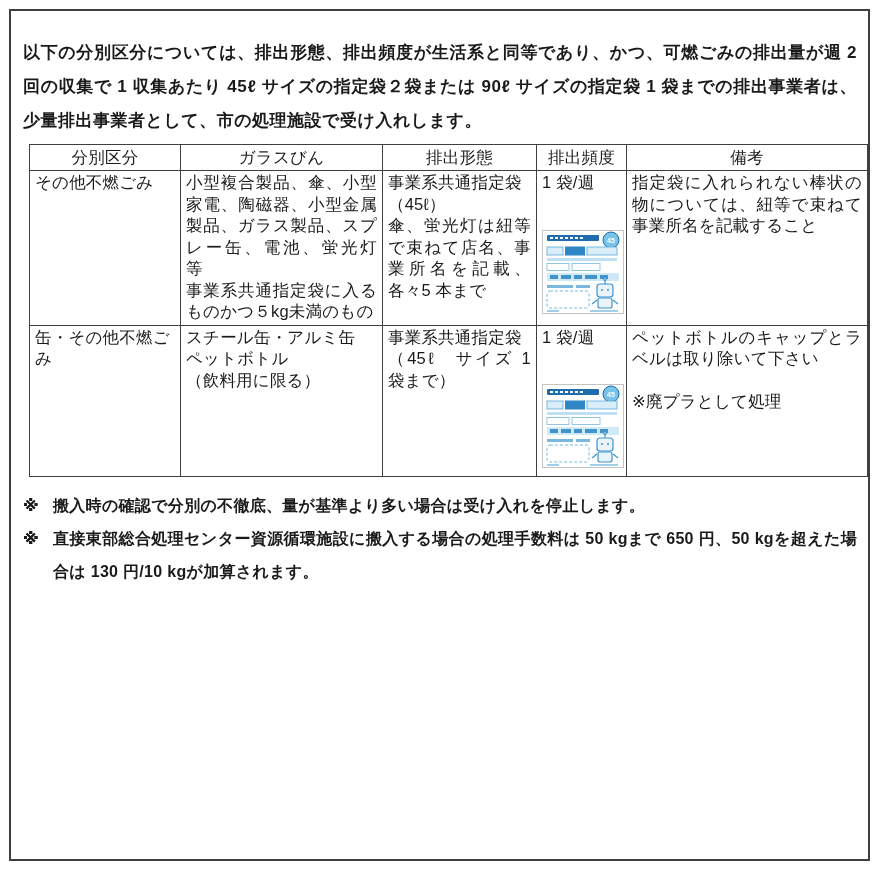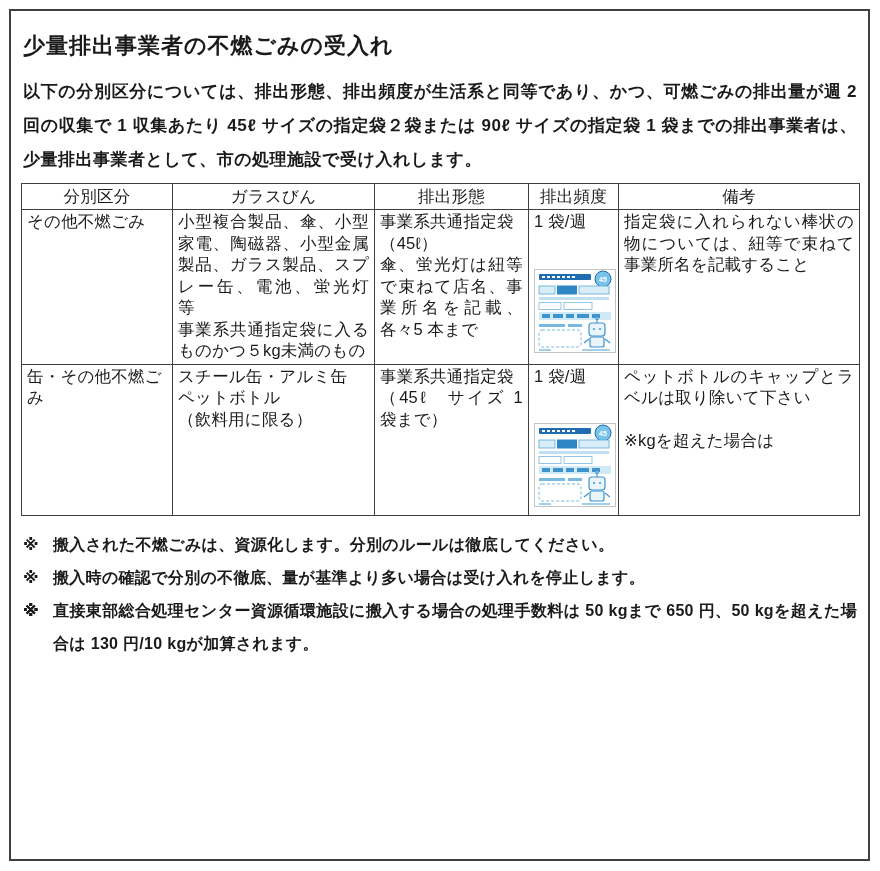--- a/index.html
+++ b/index.html
@@ -16,21 +16,21 @@
   .doc-title{
     font-size:22px;font-weight:700;letter-spacing:1px;
     margin:8px 0 14px 2px;
   }
   .intro{
     font-size:17px;font-weight:600;line-height:34px;
     text-align:justify;margin:13px 2px 6px 2px;letter-spacing:0.5px;
   }
   table.main{
     border-collapse:collapse;table-layout:fixed;width:838px;
-    margin-left:0px;
+    margin-left:8px;
   }
   table.main th,table.main td{
     border:1.4px solid #3f3f3f;
     font-weight:400;
     padding:1px 5px 2px 5px;
     box-sizing:border-box;
     vertical-align:top;
     font-size:16.5px;
     line-height:21.5px;
     letter-spacing:0.2px;
@@ -48,21 +48,20 @@
     font-size:16px;font-weight:700;line-height:33px;
     text-align:justify;letter-spacing:0.3px;
   }
   .note .marker{position:absolute;left:0;top:0;font-weight:700;}
 </style>
 </head>
 <body>
 
 <div class="page">
 
-  <div class="doc-title">少量排出事業者の不燃ごみの受入れ</div>
 
   <p class="intro">以下の分別区分については、排出形態、排出頻度が生活系と同等であり、かつ、可燃ごみの排出量が週 2 回の収集で 1 収集あたり 45ℓ サイズの指定袋２袋または 90ℓ サイズの指定袋 1 袋までの排出事業者は、少量排出事業者として、市の処理施設で受け入れします。</p>
 
   <table class="main">
     <colgroup>
       <col style="width:151px">
         <col style="width:202px">
         <col style="width:154px">
         <col style="width:90px">
         <col style="width:241px">
@@ -195,30 +194,29 @@
                   <circle cx="60" cy="60" r="1"></circle>
                   <circle cx="66" cy="60" r="1"></circle>
                 </g>
               <rect x="5" y="80" width="12" height="2" fill="#9fcfe9"></rect>
               <rect x="48" y="80" width="28" height="2" fill="#9fcfe9"></rect>
             </svg>
           </div>
         </td>
         <td class="ml">ペットボトルのキャップとラベルは取り除いて下さい
 
-※kgを超えた場合は</td>
+※廃プラとして処理</td>
       </tr>
 
     </tbody>
   </table>
 
   <div class="notes">
     <div class="note">
       <span class="marker">※</span>
-      <span>搬入された不燃ごみは、資源化します。分別のルールは徹底してください。</span>
     </div>
     <div class="note">
       <span class="marker">※</span>
       <span>搬入時の確認で分別の不徹底、量が基準より多い場合は受け入れを停止します。</span>
     </div>
     <div class="note">
       <span class="marker">※</span>
     </div>
     <div class="note">
       <span class="marker">※</span>

